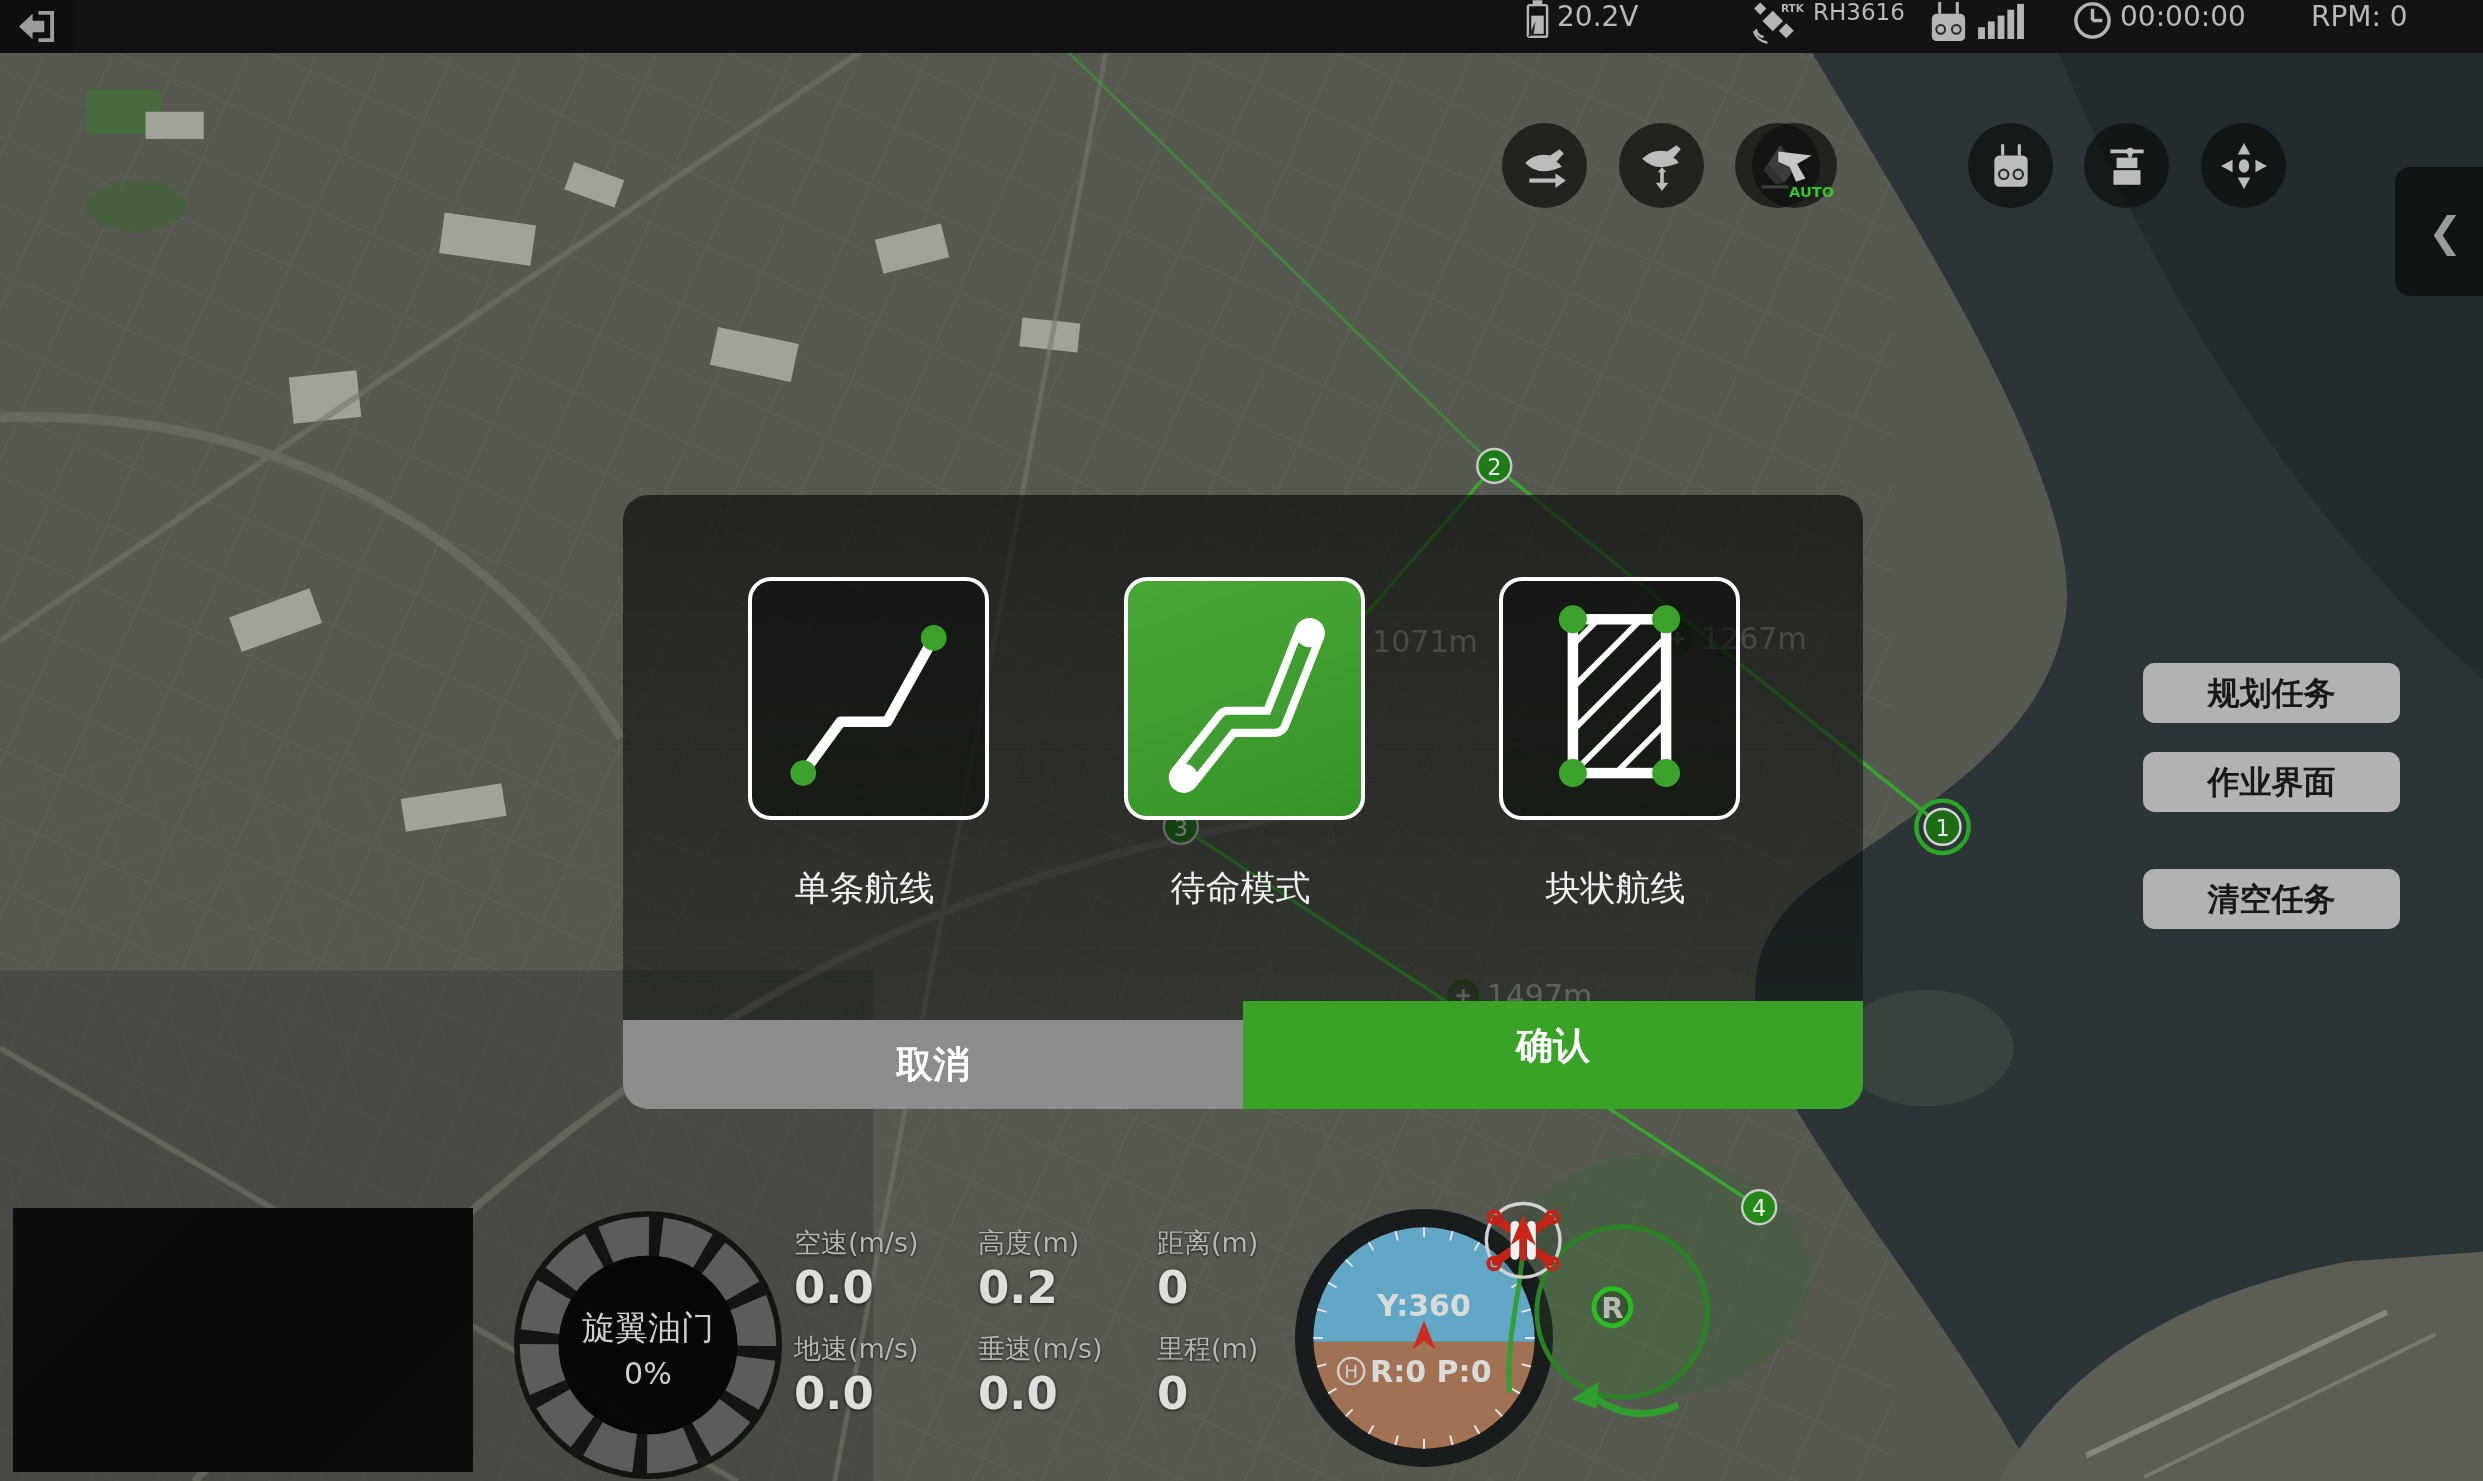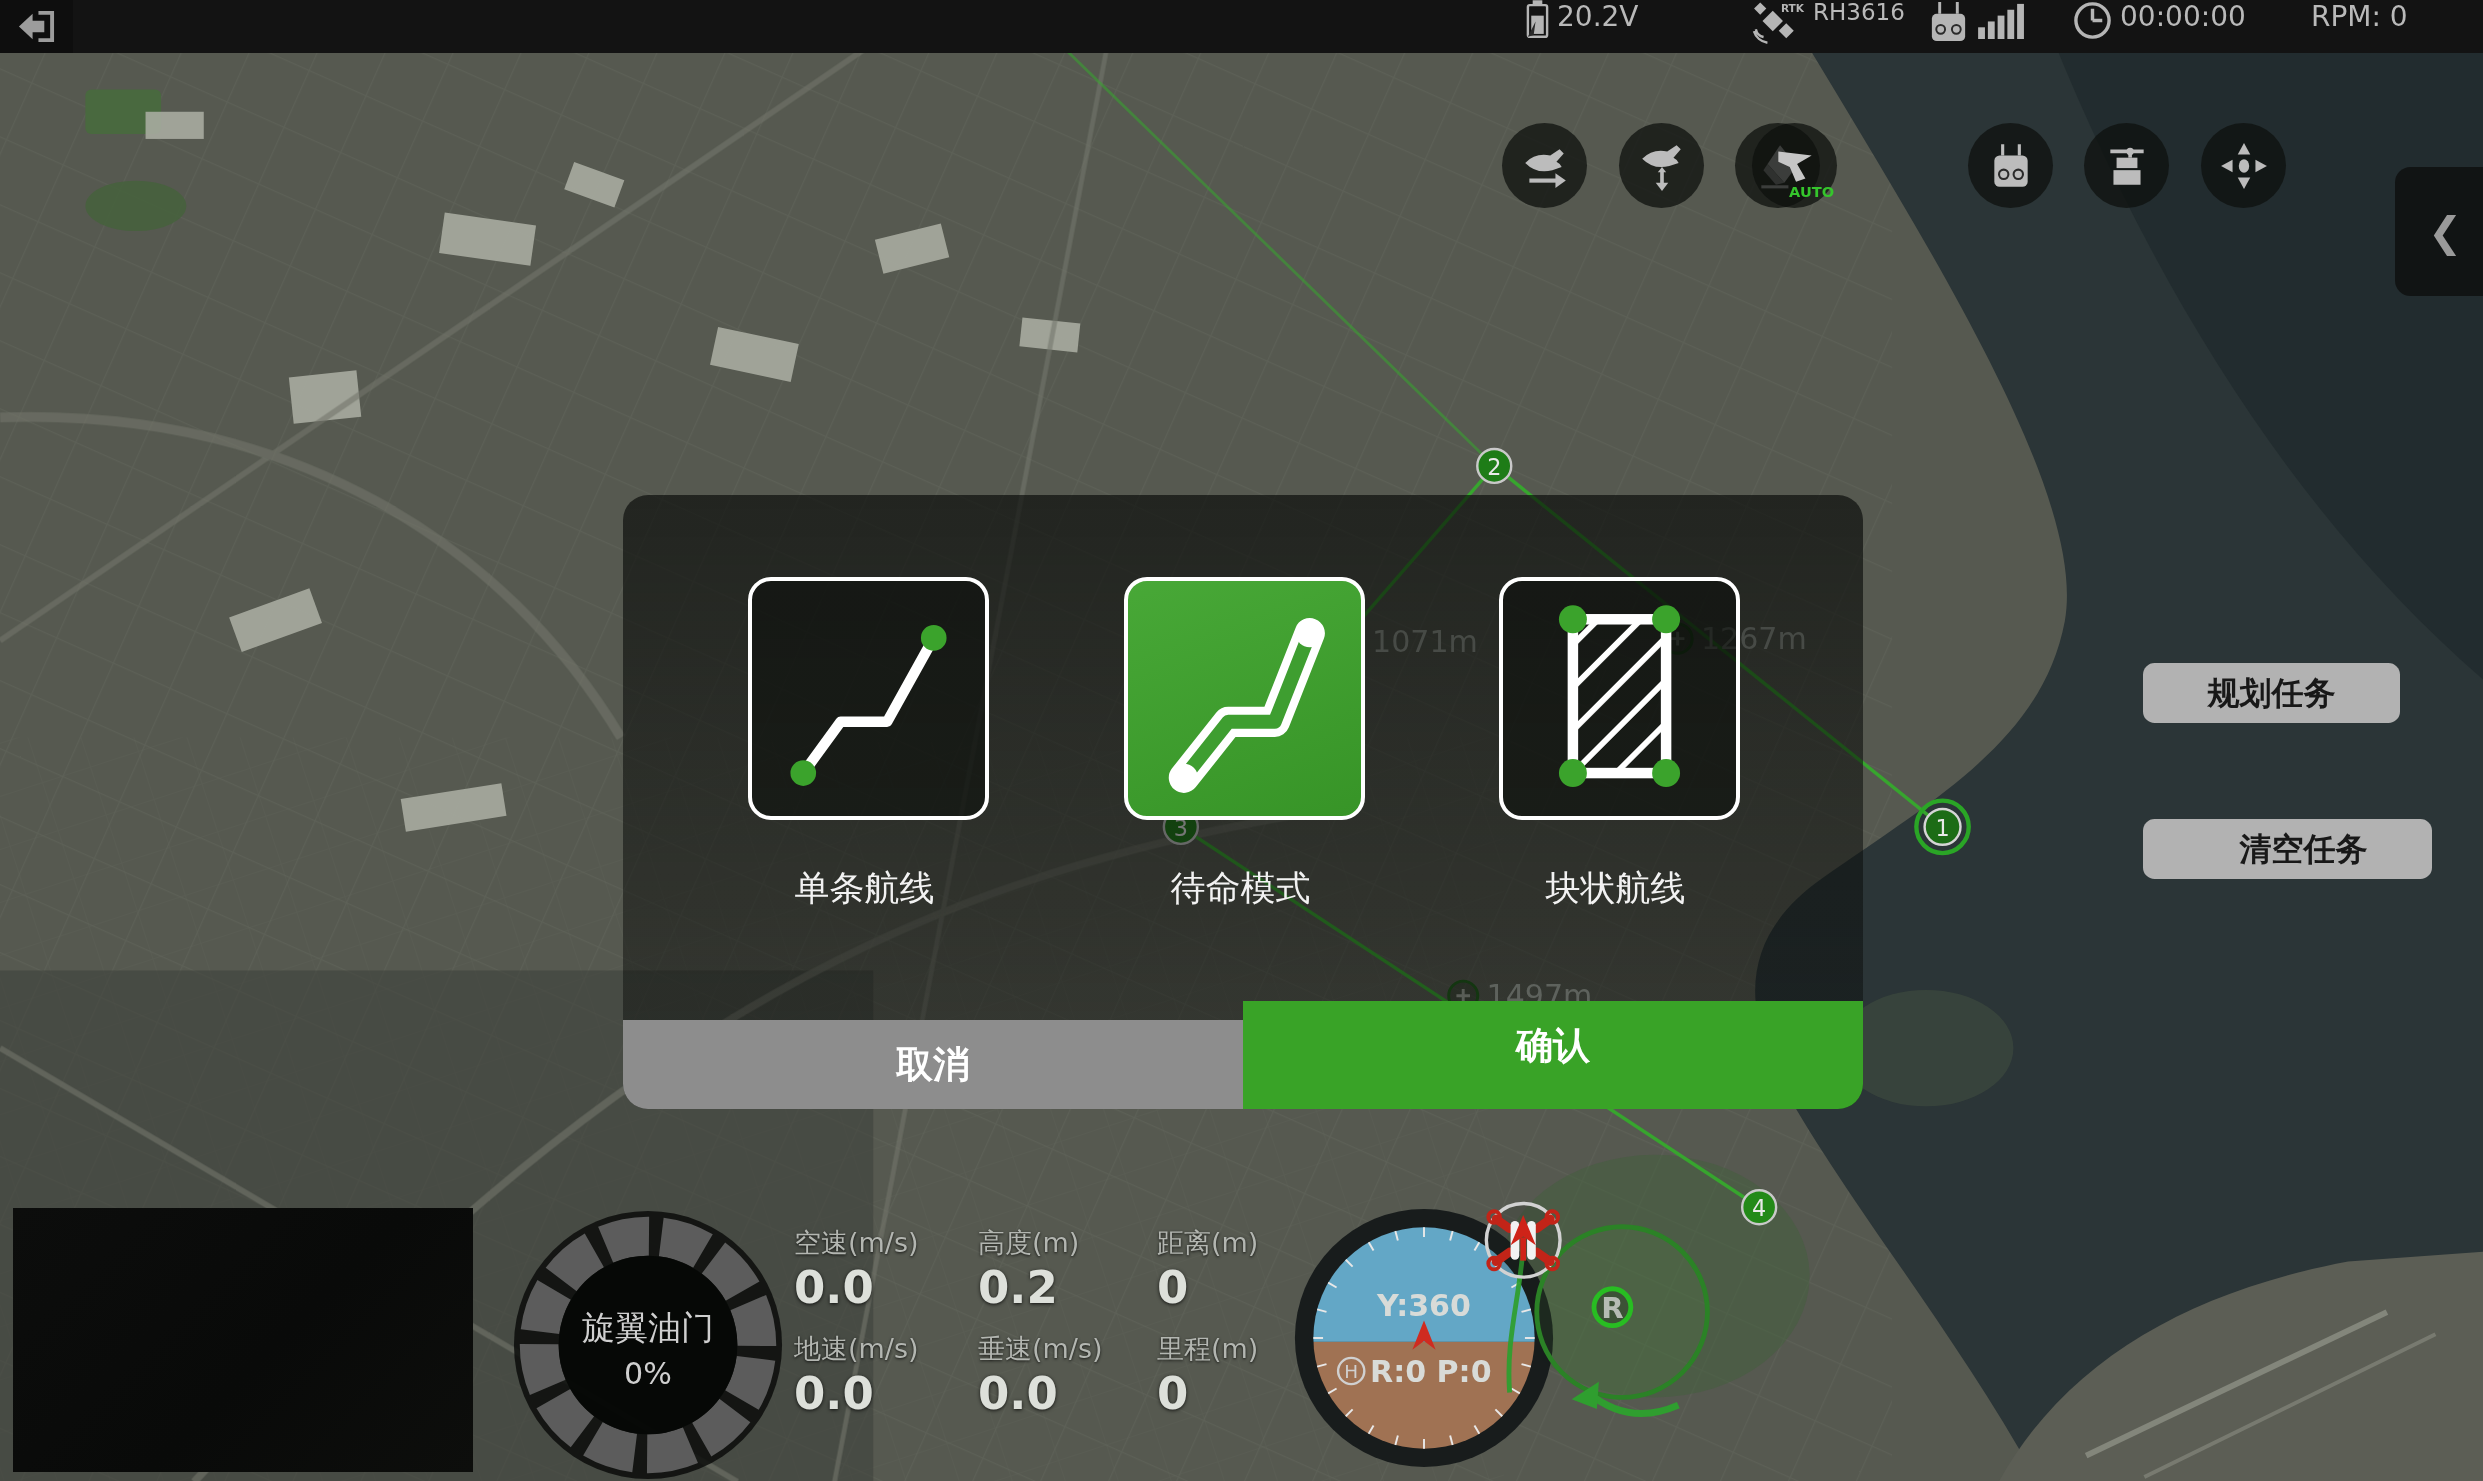--- a/index.html
+++ b/index.html
@@ -263,21 +263,22 @@
         <ellipse cx="24" cy="24" rx="5" ry="6.5"></ellipse>
       </g>
     </svg>
   </div>
 
   <div id="side-tab" class="abs">
     <span>❮</span>
   </div>
 
   <div class="mission-btn" style="top:663px;">规划任务</div>
-  <div class="mission-btn" style="top:819px;padding-left:32px;">清空任务</div>
+  <div class="mission-btn" style="top:752px;">作业界面</div>
+  <div class="mission-btn" style="top:869px;">清空任务</div>
 
   <div id="modal" class="abs">
 
     <div class="route-card" style="left:125px;">
       <svg width="100%" height="100%" viewBox="0 0 100 100">
         <polyline points="22,82 38,60 58,60 78,24" fill="none" stroke="#ffffff" stroke-width="4.5" stroke-linejoin="round" stroke-linecap="round"></polyline>
         <circle cx="22" cy="82" r="5.5" fill="#3ba32c"></circle>
         <circle cx="78" cy="24" r="5.5" fill="#3ba32c"></circle>
       </svg>
     </div>

